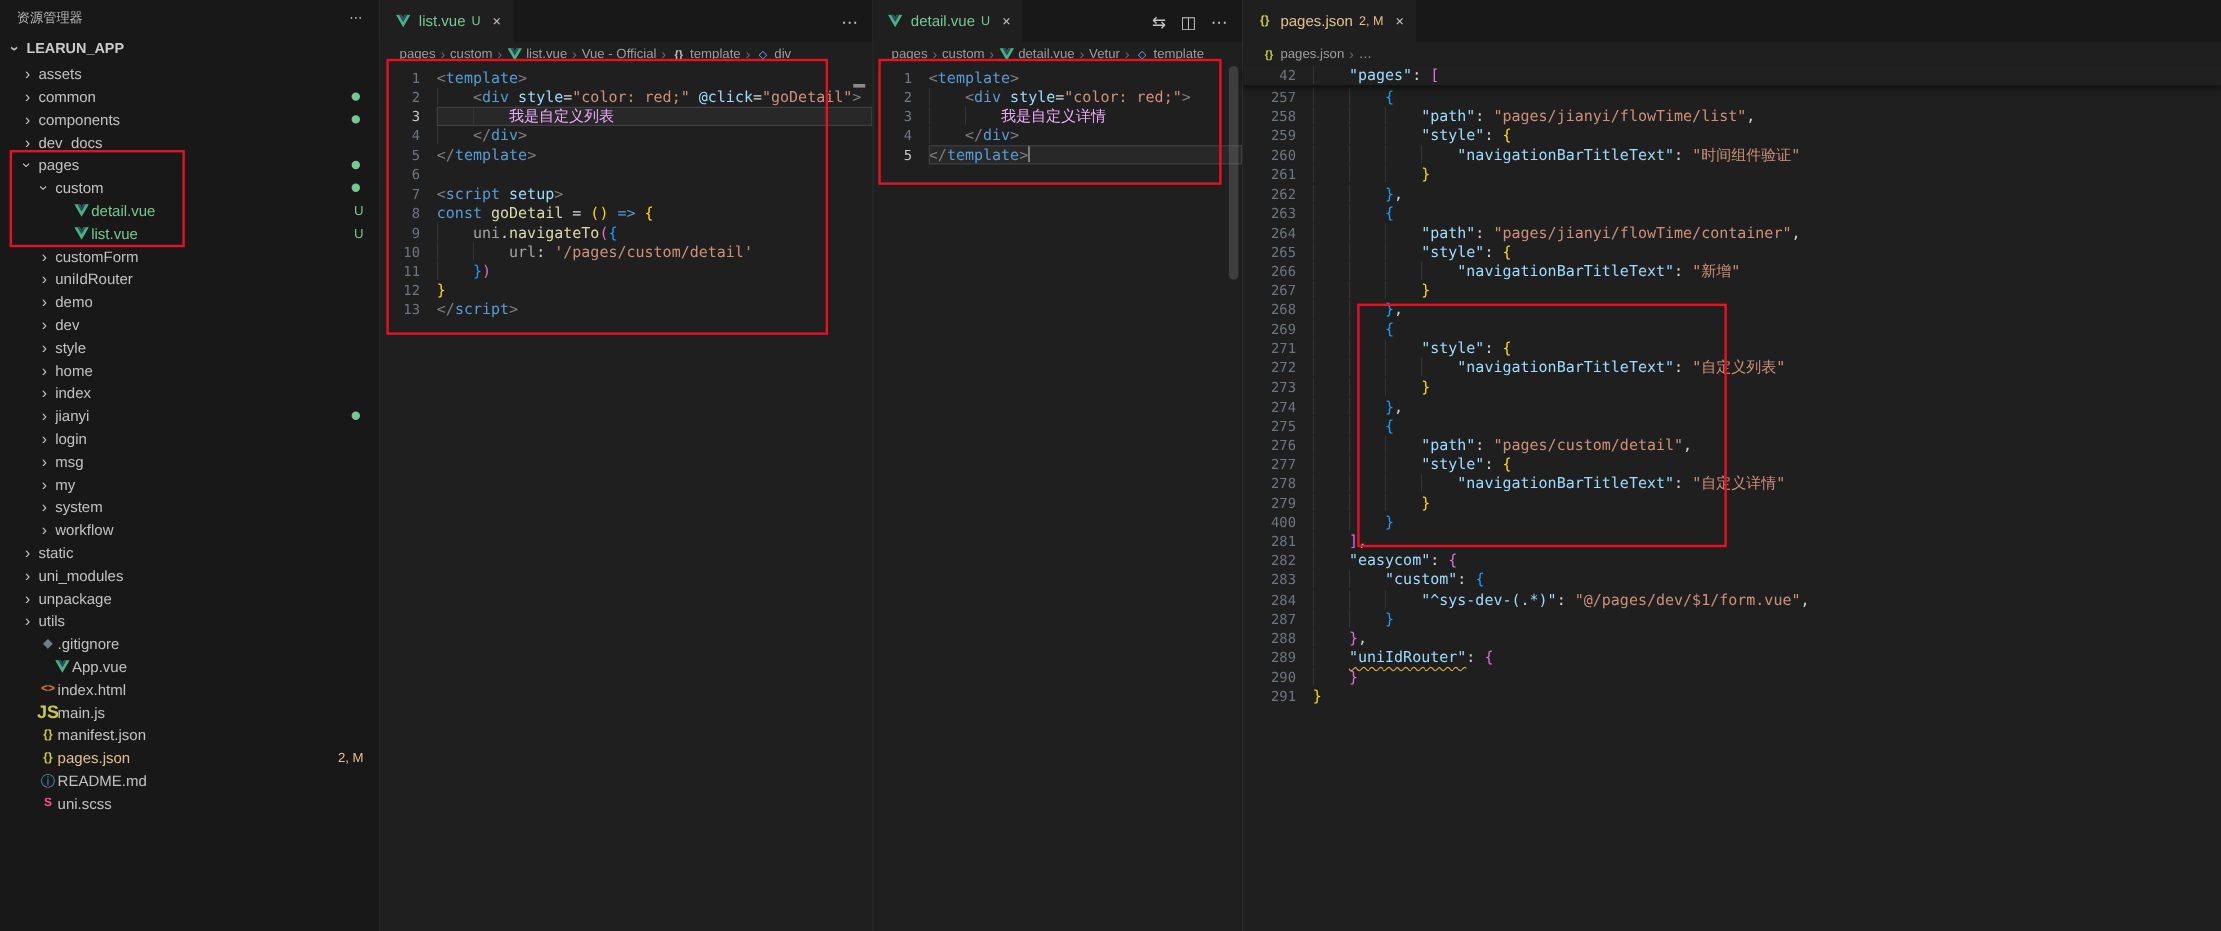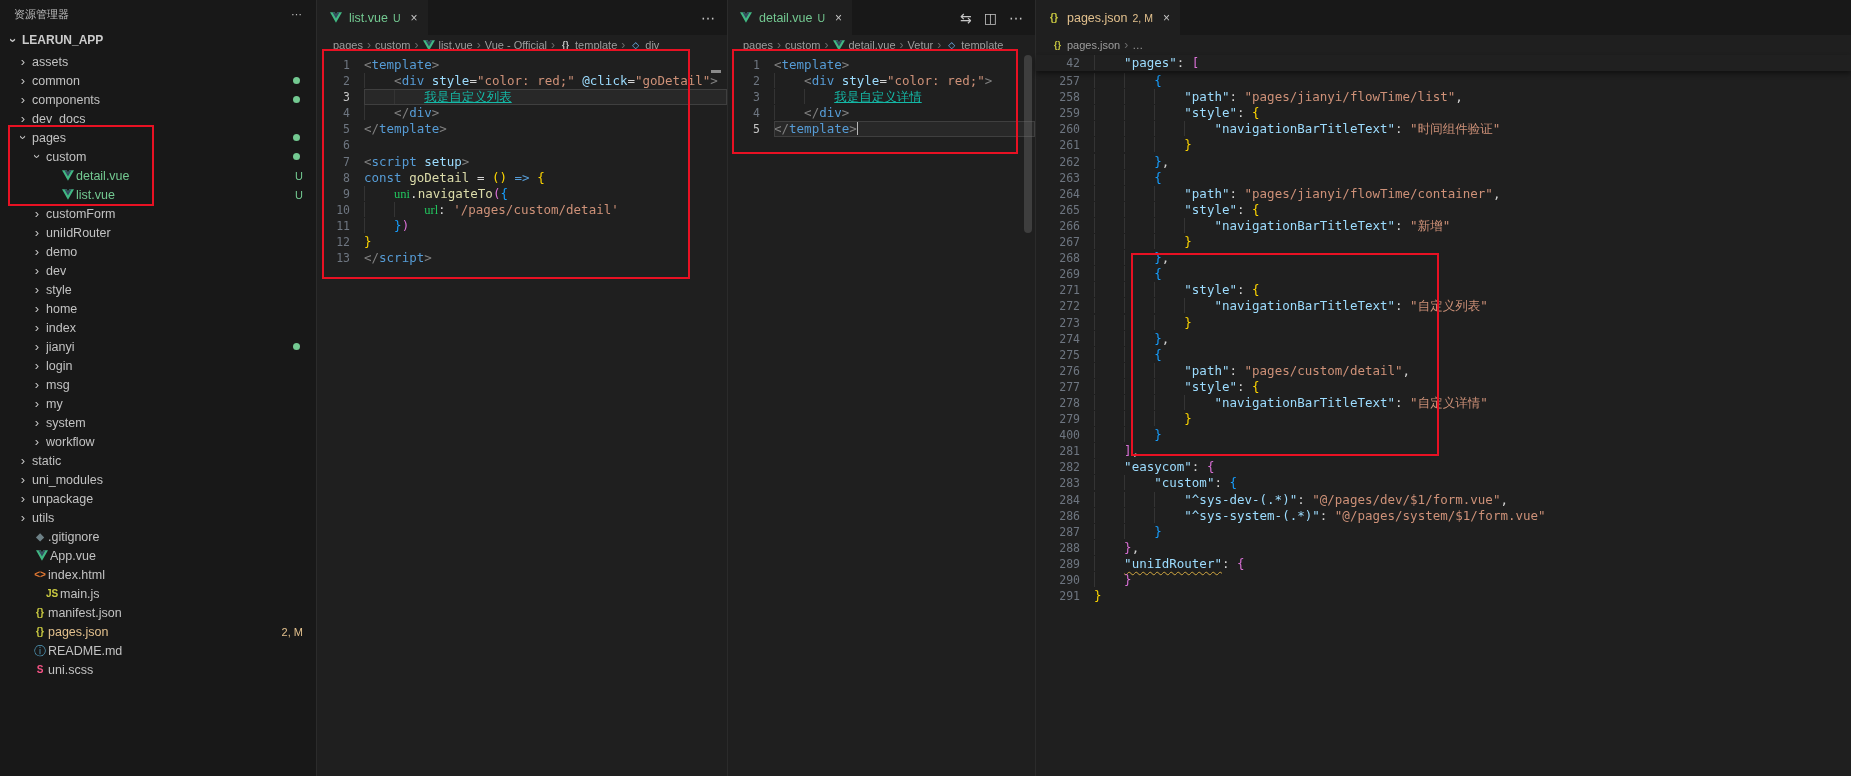--- a/index.html
+++ b/index.html
@@ -20,21 +20,21 @@
   .chevsp{width:18px;flex:none;display:inline-block;}
   .tlabel{overflow:hidden;text-overflow:ellipsis;}
   .dot{width:7px;height:7px;border-radius:50%;background:#73c991;margin-left:auto;margin-right:16px;flex:none;}
   .tbadge{margin-left:auto;margin-right:13px;font-size:11px;flex:none;}
   .git-untracked{color:#73c991;}
   .git-modified{color:#e2c08d;}
   
   .ficon{display:inline-flex;align-items:center;justify-content:center;width:16px;flex:none;
          font-size:10px;font-weight:bold;font-family:"Liberation Sans",sans-serif;line-height:1;}
   .ic-json{color:#cbcb41;}
-  .ic-js{color:#cbcb41;font-size:10px;margin-left:12px;}
+  .ic-js{color:#cbcb41;font-size:15px;}
   .ic-html{color:#e37933;}
   .ic-info{color:#519aba;font-weight:normal;font-size:12px;}
   .ic-git{color:#6d8086;}
   .ic-sass{color:#f55385;}
   .ic-plain{color:#c5c5c5;}
   .ic-sym{color:#75beff;font-weight:normal;}
   
   .pane{position:absolute;top:0;height:776px;background:#1f1f1f;}
   #pane1{left:318px;width:409px;}
   #pane2{left:727px;width:308px;border-left:1px solid #2b2b2b;}
@@ -60,23 +60,23 @@
   .sticky{position:relative;z-index:3;background:#202020;box-shadow:0 3px 5px rgba(0,0,0,.45);
           font-family:"DejaVu Sans Mono",monospace;font-size:12.5px;}
   
   .tok-p{color:#808080;}
   .tok-tag{color:#569cd6;}
   .tok-at{color:#9cdcfe;}
   .tok-s{color:#ce9178;}
   .tok-d{color:#d4d4d4;}
   .tok-k{color:#569cd6;}
   .tok-f{color:#dcdcaa;}
-  .tok-v{color:#22c55e;font-family:Liberation Serif, serif;}
+  .tok-v{color:#a3a3a3;}
   .tok-key{color:#9cdcfe;}
-  .tok-txt{color:#14b8a6;text-decoration:underline;}
+  .tok-txt{color:#f0abfc;}
   .tok-b1{color:#ffd700;}
   .tok-b2{color:#da70d6;}
   .tok-b3{color:#179fff;}
   .tok-warn{color:#9cdcfe;text-decoration:underline wavy #d2a841 1px;text-underline-offset:3px;}
   .tok-w{background:repeating-linear-gradient(to right,#343434 0 1px,transparent 1px 4ch);}
   .tok-cur{display:inline-block;width:0;height:14px;border-left:1.6px solid #b8b8b8;vertical-align:-2px;}
   
   .rbox{position:absolute;border:2px solid #e81123;z-index:10;pointer-events:none;}
   .ruler-dash{position:absolute;width:10px;height:3px;background:#8a8a8a;z-index:4;}
   .sb-thumb{position:absolute;width:8px;background:rgba(121,121,121,.35);border-radius:4px;z-index:4;}
@@ -211,21 +211,21 @@
       </div>
       <div class="trow" style="padding-left: 14px;">
         <span class="chev">›</span>
         <span class="tlabel">utils</span>
       </div>
       <div class="trow" style="padding-left: 14px;">
         <span class="chevsp"></span>
         <span class="ficon ic-git">◆</span>
         <span class="tlabel">.gitignore</span>
       </div>
-      <div class="trow" style="padding-left: 16px;">
+      <div class="trow" style="padding-left: 26px;">
         <span class="chevsp"></span>
         <span class="ficon ">
           <svg width="12" height="11" viewBox="0 0 261 226">
             <path fill="#41b883" d="M161 0 130 54 100 0H0l130 226L261 0Z"></path>
             <path fill="#34495e" d="M161 0l-31 54L100 0H52l78 135L209 0Z"></path>
           </svg>
         </span>
         <span class="tlabel">App.vue</span>
       </div>
       <div class="trow" style="padding-left: 14px;">
@@ -430,21 +430,20 @@
       <div class="cl"><span class="ln">275</span><span class="ct"><span class="tok-w">        </span><span class="tok-b3">{</span></span></div>
       <div class="cl"><span class="ln">276</span><span class="ct"><span class="tok-w">            </span><span class="tok-key">"path"</span><span class="tok-d">: </span><span class="tok-s">"pages/custom/detail"</span><span class="tok-d">,</span></span></div>
       <div class="cl"><span class="ln">277</span><span class="ct"><span class="tok-w">            </span><span class="tok-key">"style"</span><span class="tok-d">: </span><span class="tok-b1">{</span></span></div>
       <div class="cl"><span class="ln">278</span><span class="ct"><span class="tok-w">                </span><span class="tok-key">"navigationBarTitleText"</span><span class="tok-d">: </span><span class="tok-s">"自定义详情"</span></span></div>
       <div class="cl"><span class="ln">279</span><span class="ct"><span class="tok-w">            </span><span class="tok-b1">}</span></span></div>
       <div class="cl"><span class="ln">400</span><span class="ct"><span class="tok-w">        </span><span class="tok-b3">}</span></span></div>
       <div class="cl"><span class="ln">281</span><span class="ct"><span class="tok-w">    </span><span class="tok-b2">]</span><span class="tok-d">,</span></span></div>
       <div class="cl"><span class="ln">282</span><span class="ct"><span class="tok-w">    </span><span class="tok-key">"easycom"</span><span class="tok-d">: </span><span class="tok-b2">{</span></span></div>
       <div class="cl"><span class="ln">283</span><span class="ct"><span class="tok-w">        </span><span class="tok-key">"custom"</span><span class="tok-d">: </span><span class="tok-b3">{</span></span></div>
       <div class="cl"><span class="ln">284</span><span class="ct"><span class="tok-w">            </span><span class="tok-key">"^sys-dev-(.*)"</span><span class="tok-d">: </span><span class="tok-s">"@/pages/dev/$1/form.vue"</span><span class="tok-d">,</span></span></div>
-      <div class="cl"><span class="ln">286</span><span class="ct"><span class="tok-w">            </span><span class="tok-key">"^sys-system-(.*)"</span><span class="tok-d">: </span><span class="tok-s">"@/pages/system/$1/form.vue"</span></span></div>
       <div class="cl"><span class="ln">287</span><span class="ct"><span class="tok-w">        </span><span class="tok-b3">}</span></span></div>
       <div class="cl"><span class="ln">288</span><span class="ct"><span class="tok-w">    </span><span class="tok-b2">}</span><span class="tok-d">,</span></span></div>
       <div class="cl"><span class="ln">289</span><span class="ct"><span class="tok-w">    </span><span class="tok-warn">"uniIdRouter"</span><span class="tok-d">: </span><span class="tok-b2">{</span></span></div>
       <div class="cl"><span class="ln">290</span><span class="ct"><span class="tok-w">    </span><span class="tok-b2">}</span></span></div>
       <div class="cl"><span class="ln">291</span><span class="ct"><span class="tok-b1">}</span></span></div>
     </div>
 </div>
 
 <div class="rbox" style="left:8px;top:125px;width:146px;height:81px;"></div>
 <div class="rbox" style="left:322px;top:49px;width:368px;height:230px;"></div>

